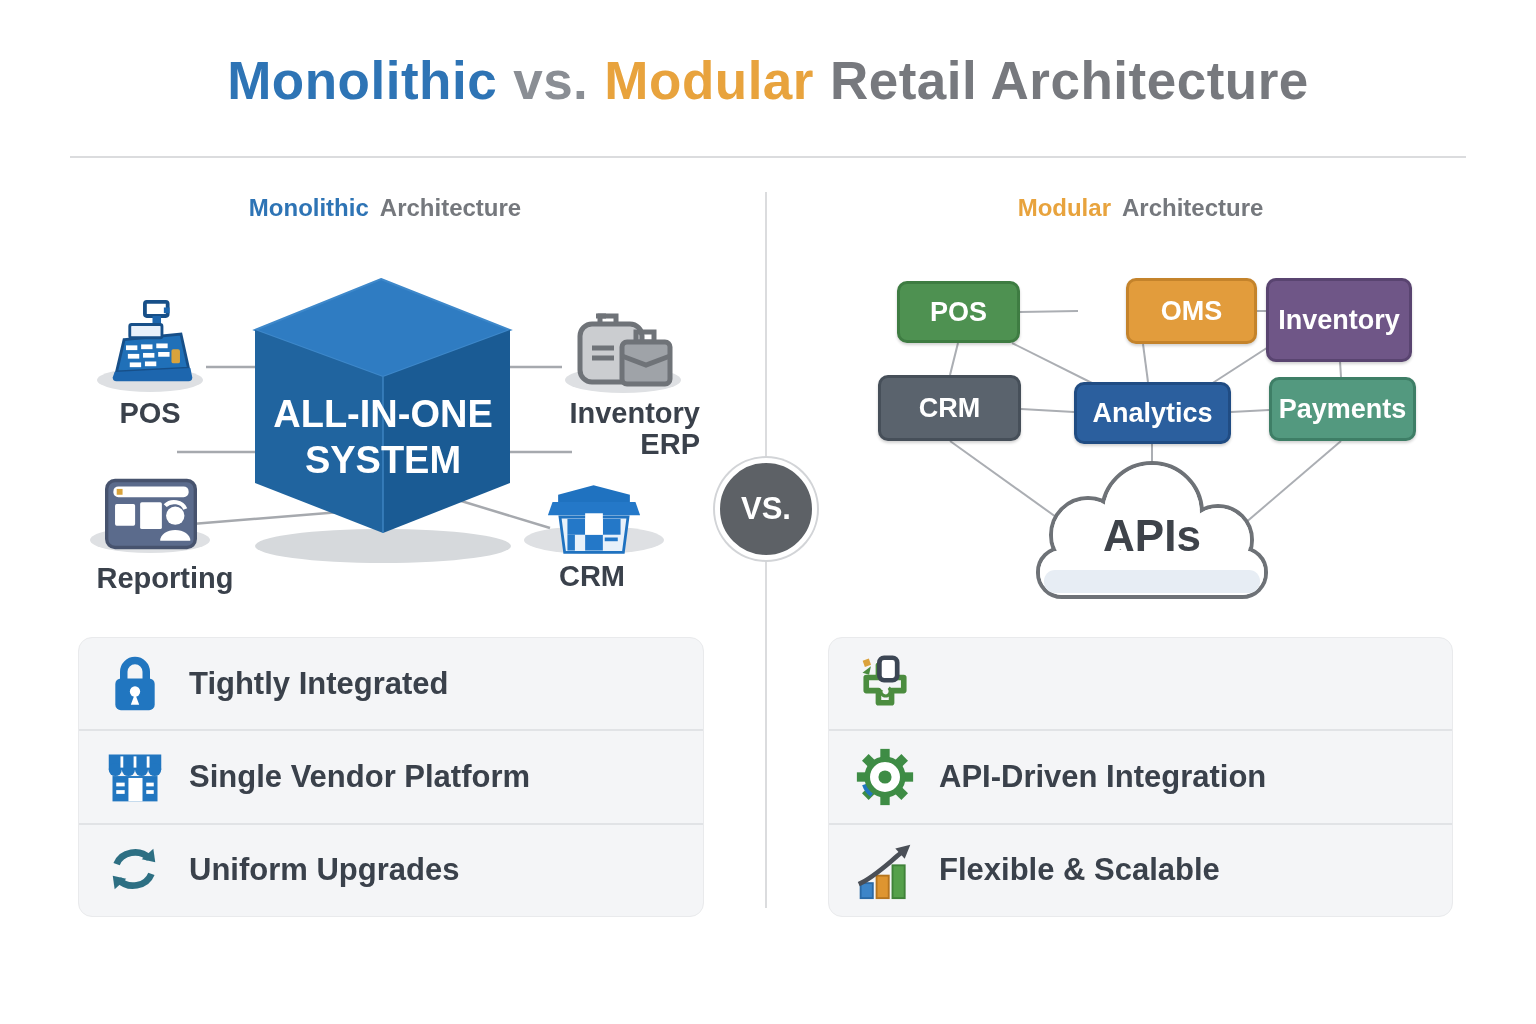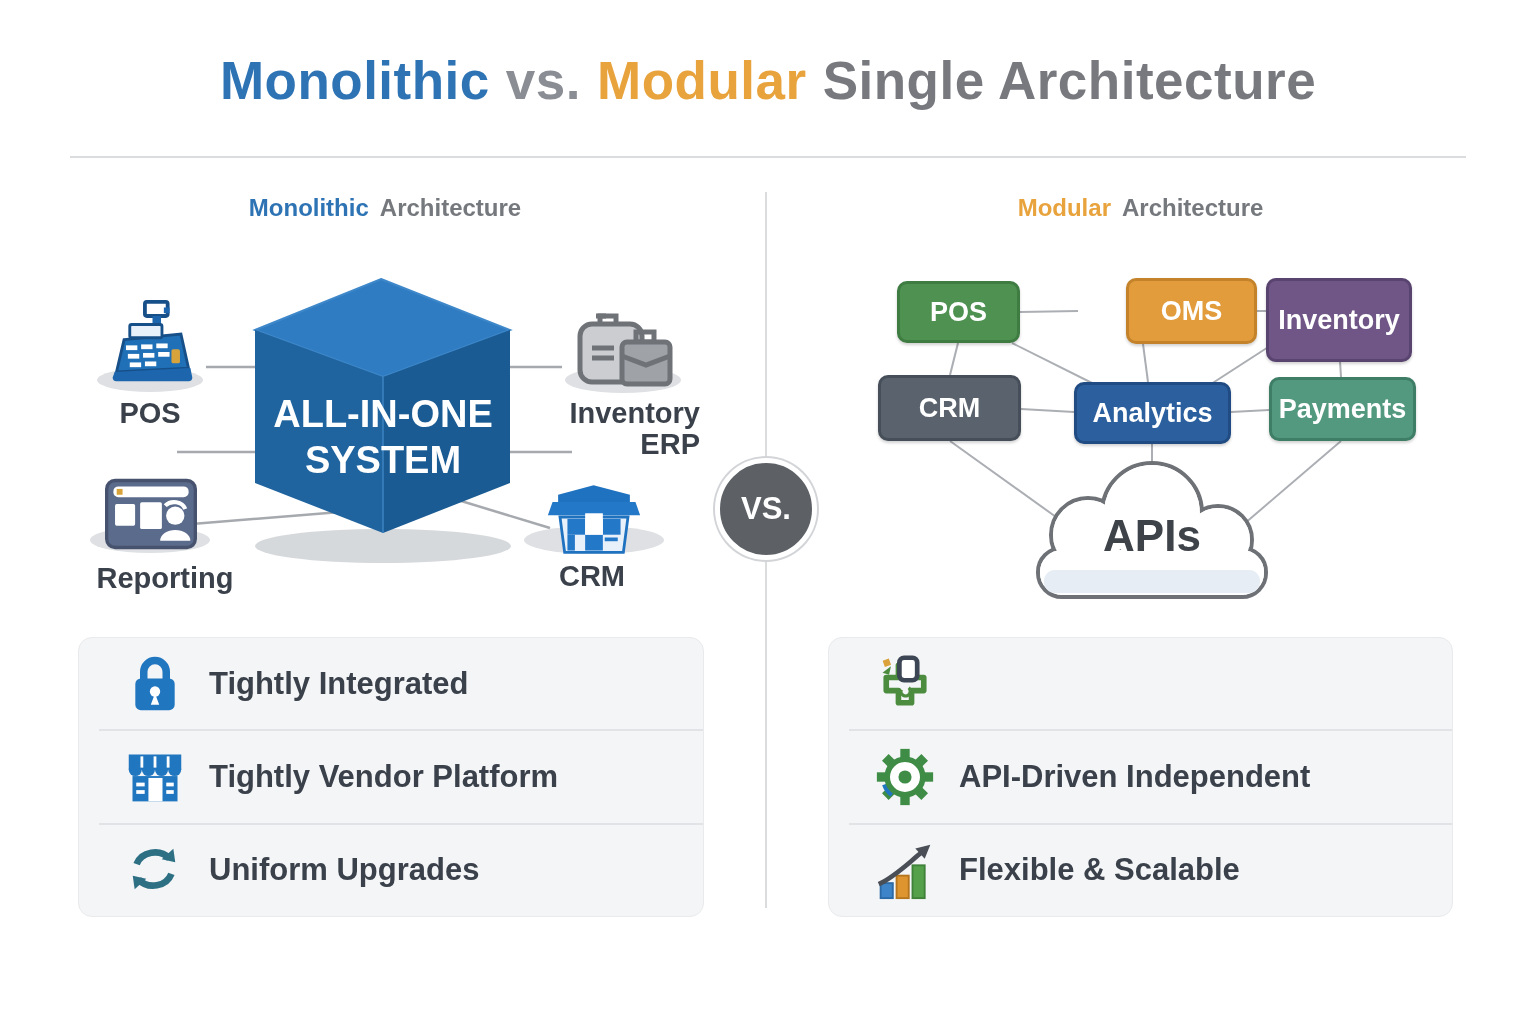--- a/index.html
+++ b/index.html
@@ -39,35 +39,35 @@
           box-sizing:border-box;box-shadow:0 2px 3px rgba(0,0,0,.18);}
   .mod-pos{background:#4E9151;border:3px solid #3E7C42;}
   .mod-oms{background:#E29C3C;border:3px solid #C4832B;}
   .mod-inventory{background:#6F5687;border:3px solid #594470;}
   .mod-crm{background:#5A636D;border:3px solid #464F59;}
   .mod-analytics{background:#2B5F9E;border:3px solid #204C83;}
   .mod-payments{background:#53997F;border:3px solid #3E7E66;}
   
   .panel{position:absolute;top:637px;width:626px;height:280px;background:#F4F5F7;
          border:1px solid #E9EAEC;border-radius:14px;z-index:2;box-sizing:border-box;
-         display:flex;flex-direction:column;padding-left:20px;}
+         display:flex;flex-direction:column;}
   .panel.left{left:78px;}
   .panel.right{left:828px;width:625px;}
   .feature-row{flex:1;display:flex;align-items:center;padding-left:26px;}
   .feature-row + .feature-row{border-top:2px solid #E1E3E6;}
   .f-icon{width:60px;height:60px;flex:0 0 60px;line-height:0;}
   .f-label{margin-left:24px;color:#3A414B;font-size:31px;font-weight:bold;}
 </style>
 </head>
 <body>
 
 <div class="page">
 
   <div class="title">
-    <span class="t-blue">Monolithic</span><span class="t-vs">vs.</span><span class="t-orange">Modular</span><span class="t-gray">Single Architecture</span>
+    <span class="t-blue">Monolithic</span><span class="t-vs">vs.</span><span class="t-orange">Modular</span><span class="t-gray">Retail Architecture</span>
   </div>
   <div class="h-divider"></div>
   <div class="v-divider"></div>
 
   <div class="col-heading left">
     <span class="acc-blue">Monolithic</span><span class="rest">Architecture</span>
   </div>
   <div class="col-heading right">
     <span class="acc-orange">Modular</span><span class="rest">Architecture</span>
   </div>
@@ -250,21 +250,21 @@
               <line x1="46" y1="8" x2="46" y2="20"></line>
           </g>
           <rect x="8" y="29" width="48" height="27" fill="#2176C0"></rect>
           <rect x="25" y="31" width="15" height="25" fill="#ffffff"></rect>
           <rect x="12" y="36" width="9" height="4" fill="#ffffff"></rect>
           <rect x="44" y="36" width="8" height="4" fill="#ffffff"></rect>
           <rect x="12" y="44" width="9" height="4" fill="#ffffff"></rect>
           <rect x="44" y="44" width="8" height="4" fill="#ffffff"></rect>
         </svg>
       </span>
-      <span class="f-label">Tightly Vendor Platform</span>
+      <span class="f-label">Single Vendor Platform</span>
     </div>
     <div class="feature-row">
       <span class="f-icon">
         <svg width="58" height="58" viewBox="0 0 60 58">
           <path d="M12 24 a20 18 0 0 1 34 -6" fill="none" stroke="#2D6F83" stroke-width="7"></path>
           <path d="M50 8 l2 14 -14 -3 Z" fill="#2D6F83"></path>
           <path d="M48 34 a20 18 0 0 1 -34 6" fill="none" stroke="#2D6F83" stroke-width="7"></path>
           <path d="M10 50 l-2 -14 14 3 Z" fill="#2D6F83"></path>
         </svg>
       </span>
@@ -295,21 +295,21 @@
             <line x1="18" y1="18" x2="11" y2="11"></line>
               <line x1="46" y1="46" x2="53" y2="53"></line>
             <line x1="18" y1="46" x2="11" y2="53"></line>
               <line x1="46" y1="18" x2="53" y2="11"></line>
           </g>
           <path d="M10 40 a23 23 0 0 0 8 11" fill="none" stroke="#2176C0" stroke-width="5"></path>
           <circle cx="32" cy="32" r="19" fill="#ffffff" stroke="#3E8C45" stroke-width="6"></circle>
           <circle cx="32" cy="32" r="7" fill="#3E8C45"></circle>
         </svg>
       </span>
-      <span class="f-label">API-Driven Independent</span>
+      <span class="f-label">API-Driven Integration</span>
     </div>
     <div class="feature-row">
       <span class="f-icon">
         <svg width="60" height="60" viewBox="0 0 64 64">
           <rect x="6" y="46" width="13" height="16" fill="#3D85C8" stroke="#2B6AA6" stroke-width="2"></rect>
           <rect x="23" y="38" width="13" height="24" fill="#DE9530" stroke="#B5751F" stroke-width="2"></rect>
           <rect x="40" y="27" width="13" height="35" fill="#55A04B" stroke="#3F8239" stroke-width="2"></rect>
           <path d="M4 47 C 20 40, 34 26, 50 13" fill="none" stroke="#4A4F57" stroke-width="5"></path>
           <path d="M43 9 L59 5 L53 20 Z" fill="#4A4F57"></path>
         </svg>

